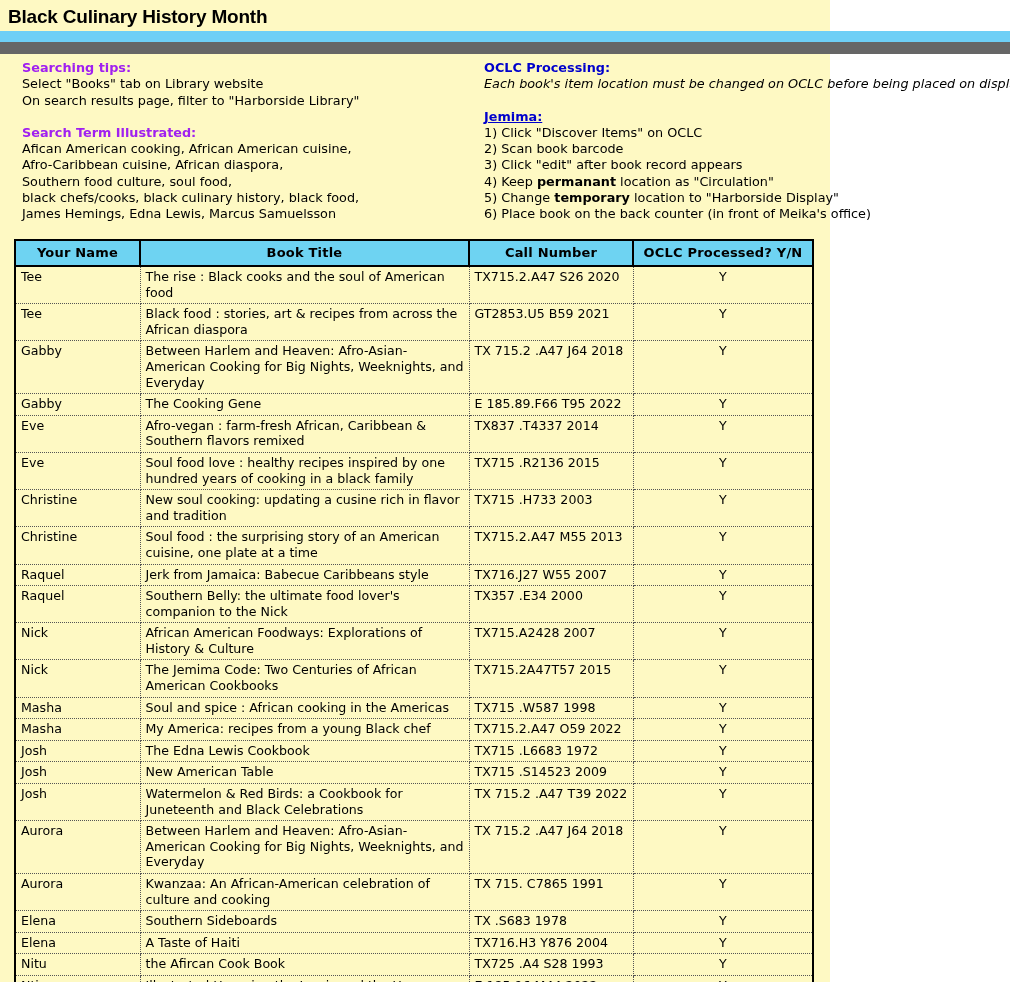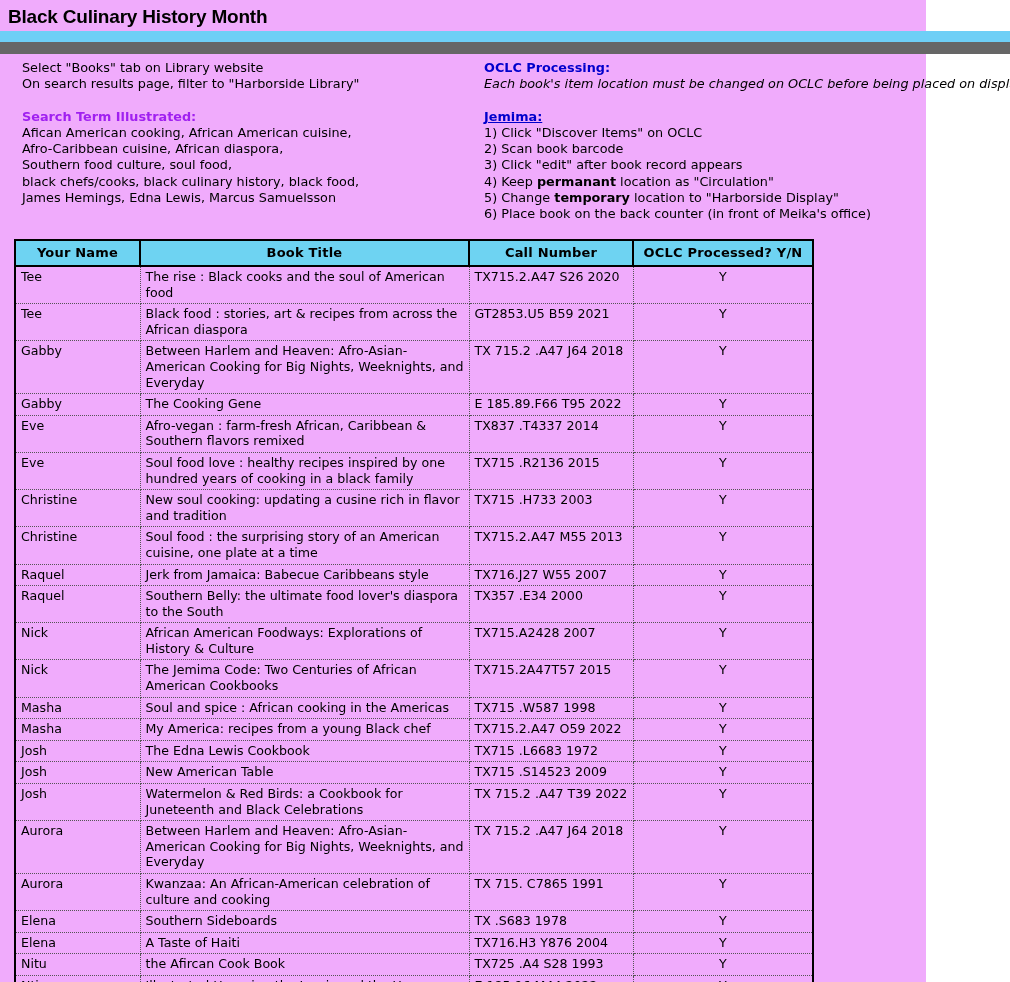--- a/index.html
+++ b/index.html
@@ -5,23 +5,23 @@
   * { box-sizing: border-box; }
   html, body {
     margin: 0; padding: 0;
     width: 1010px; height: 982px;
     background: #ffffff;
     font-family: "DejaVu Sans", sans-serif;
     overflow: hidden;
   }
   #page {
     position: relative;
-    width: 926px;
+    width: 830px;
     height: 982px;
-    background: #f0abfc;
+    background: #fef9c3;
   }
 
   
   .doc-title {
     font-family: "Liberation Sans", sans-serif;
     font-weight: bold;
     font-size: 19px;
     color: #000;
     padding: 5px 0 2px 8px;
     letter-spacing: -0.2px;
@@ -129,20 +129,21 @@
 
 <div id="page">
 
   <div class="doc-title">Black Culinary History Month</div>
   <div class="bar-blue"></div>
   <div class="bar-gray"></div>
 
   <div class="instructions">
 
     <div class="col col-left">
+      <div class="line h-purple">Searching tips:</div>
       <div class="line">Select "Books" tab on Library website</div>
       <div class="line">On search results page, filter to "Harborside Library"</div>
       <div class="spacer"></div>
       <div class="line h-purple">Search Term Illustrated:</div>
       <div class="line">Afican American cooking, African American cuisine,</div>
       <div class="line">Afro-Caribbean cuisine, African diaspora,</div>
       <div class="line">Southern food culture, soul food,</div>
       <div class="line">black chefs/cooks, black culinary history, black food,</div>
       <div class="line">James Hemings, Edna Lewis, Marcus Samuelsson</div>
     </div>
@@ -230,21 +231,21 @@
             <td class="cell-oclc">Y</td>
           </tr>
           <tr>
             <td class="cell-name">Raquel</td>
             <td class="cell-title">Jerk from Jamaica: Babecue Caribbeans style</td>
             <td class="cell-call">TX716.J27 W55 2007</td>
             <td class="cell-oclc">Y</td>
           </tr>
           <tr>
             <td class="cell-name">Raquel</td>
-            <td class="cell-title">Southern Belly: the ultimate food lover's diaspora to the South</td>
+            <td class="cell-title">Southern Belly: the ultimate food lover's companion to the Nick</td>
             <td class="cell-call">TX357 .E34 2000</td>
             <td class="cell-oclc">Y</td>
           </tr>
           <tr>
             <td class="cell-name">Nick</td>
             <td class="cell-title">African American Foodways: Explorations of History &amp; Culture</td>
             <td class="cell-call">TX715.A2428 2007</td>
             <td class="cell-oclc">Y</td>
           </tr>
           <tr>

